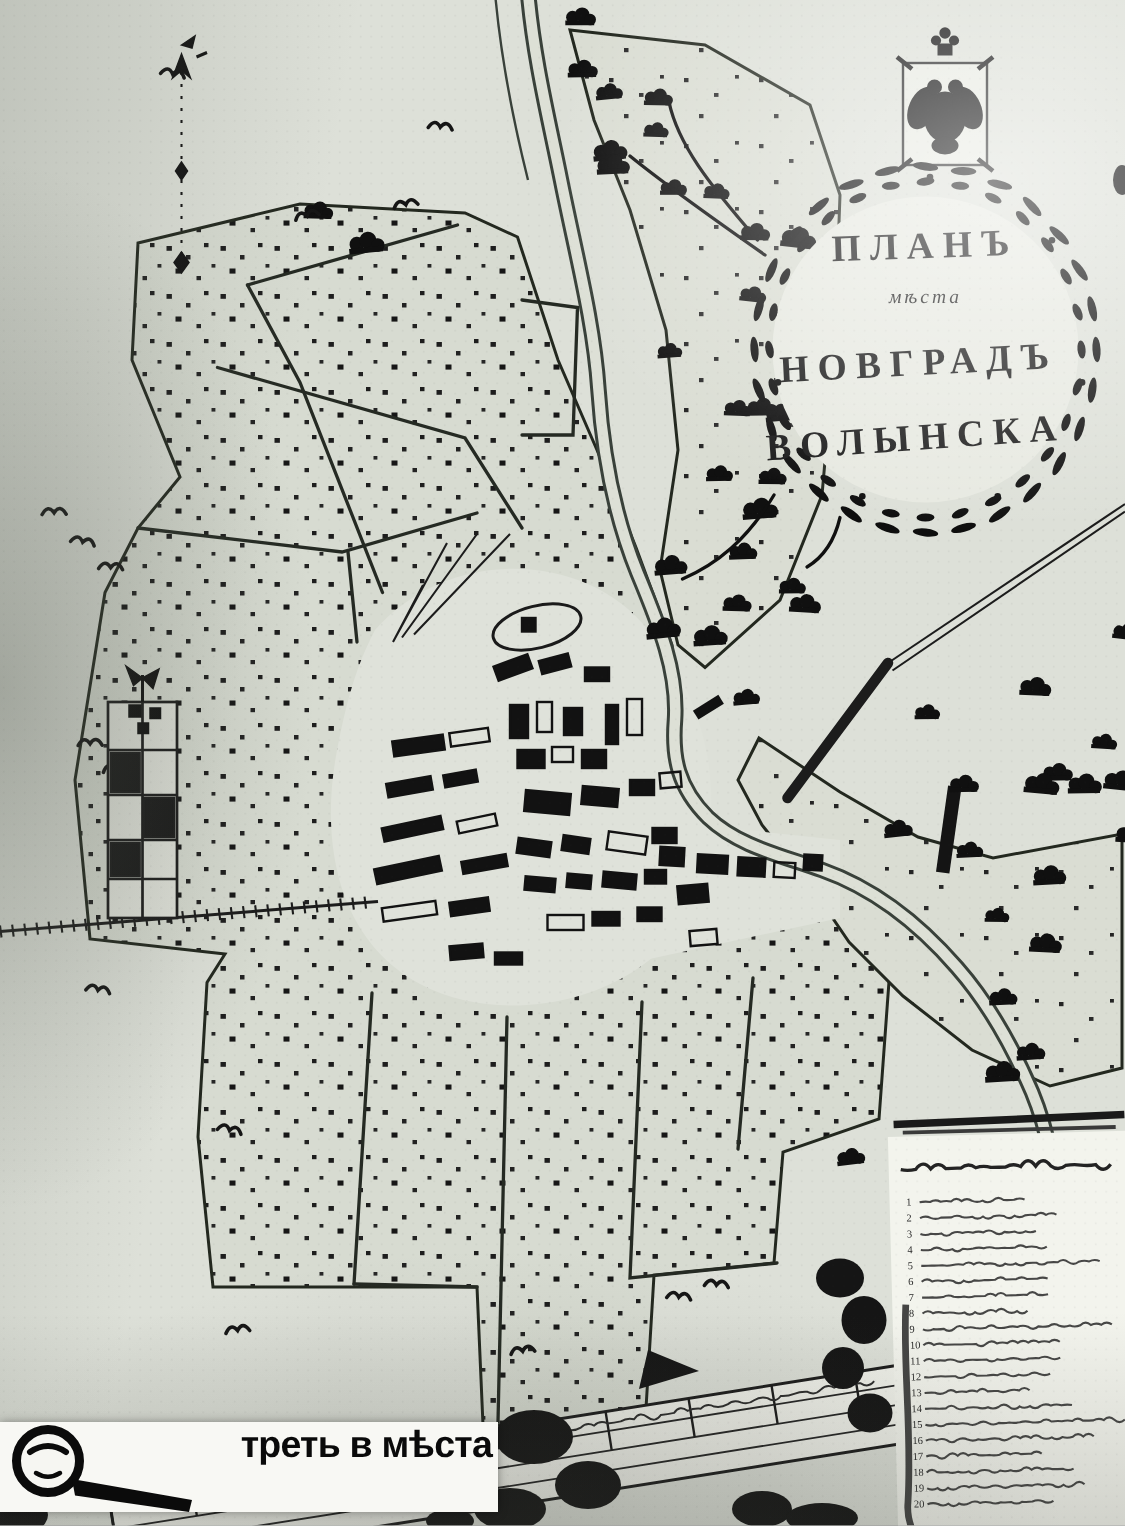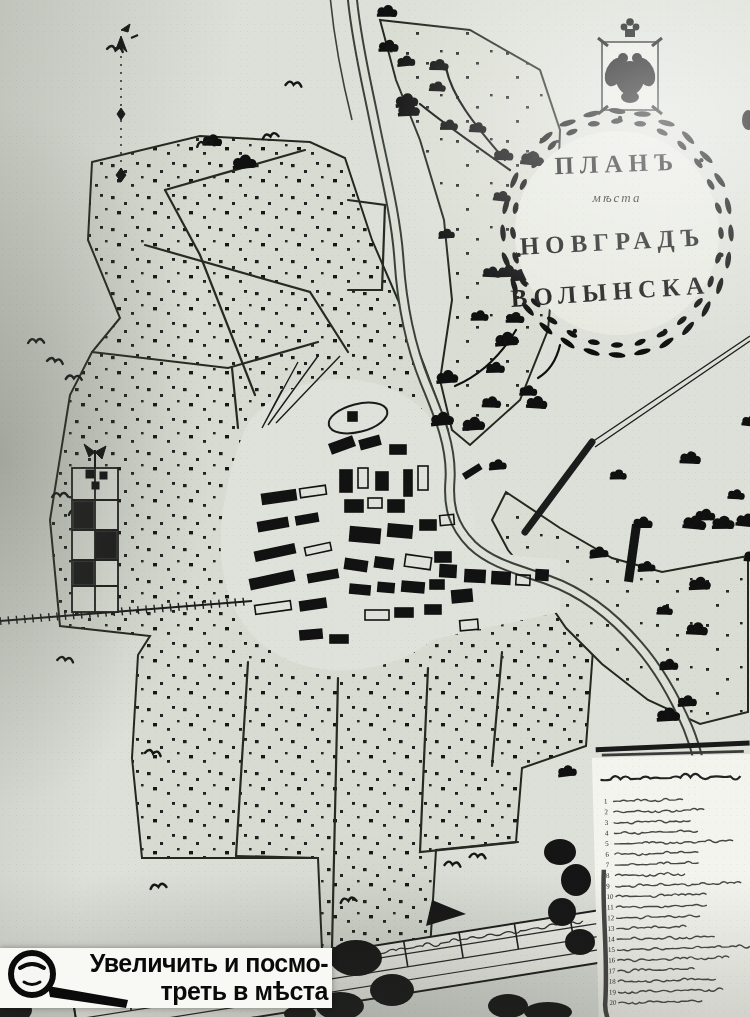--- a/index.html
+++ b/index.html
@@ -476,18 +476,17 @@
 <div class="vignette"></div>
 
 <div class="zoom-overlay">
   <svg width="150" height="58" viewBox="0 0 150 58">
     <circle cx="30" cy="24" r="21" fill="#f6f6f2" stroke="#0b0b0b" stroke-width="6"></circle>
     <path d="M18 18 Q30 10 42 18" fill="none" stroke="#0b0b0b" stroke-width="4" stroke-linecap="round"></path>
     <path d="M22 32 Q30 37 38 32" fill="none" stroke="#0b0b0b" stroke-width="3" stroke-linecap="round"></path>
     <path d="M46 36 L126 50 L124 58 L48 47 Z" fill="#0b0b0b"></path>
   </svg>
   <div class="txt">
-    <div>Увеличить и посмо-</div>
     <div>треть в мѣста</div>
   </div>
 </div>
 
 </div>
 
 </body></html>

